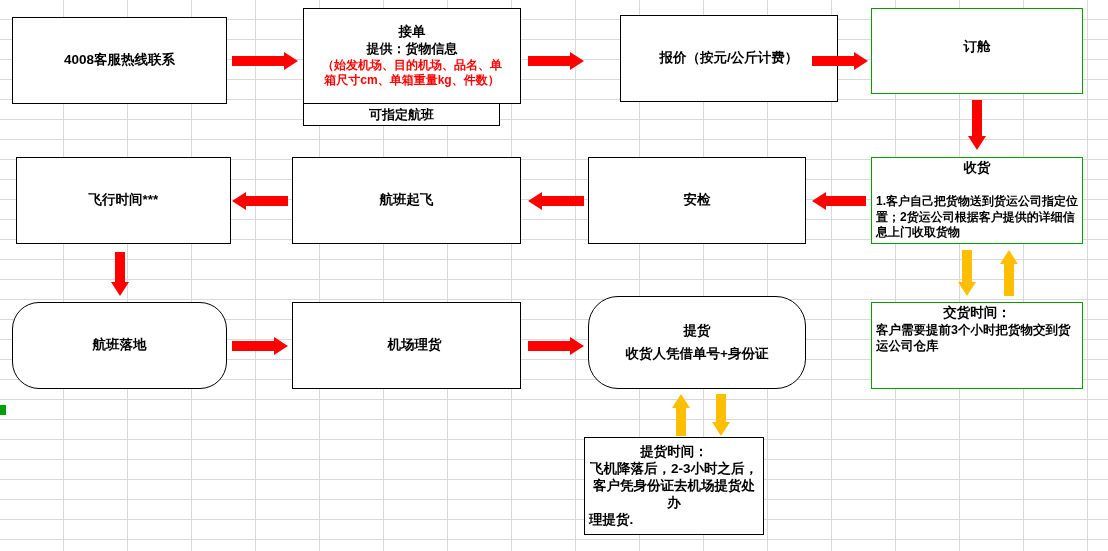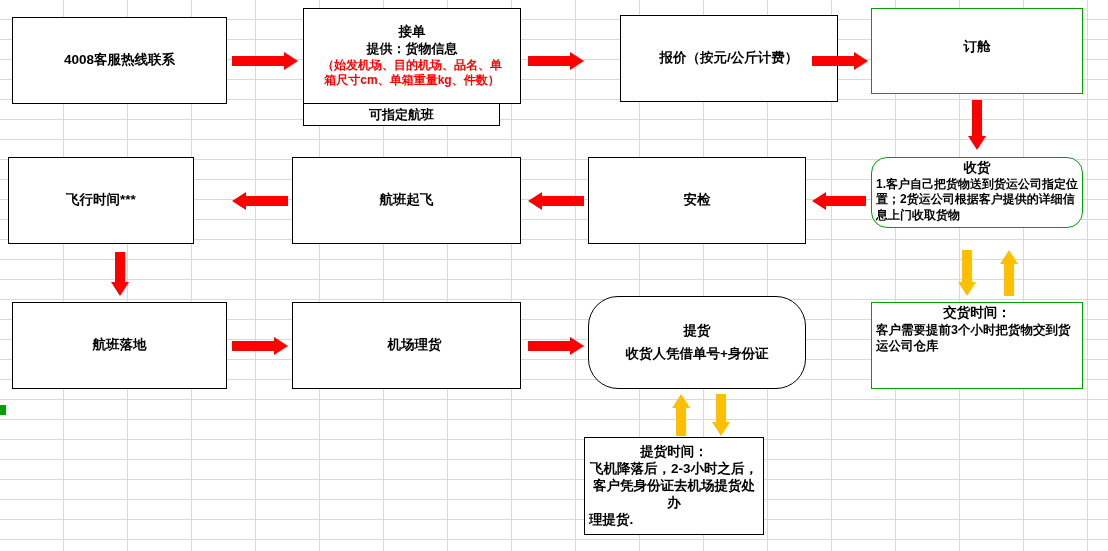--- a/index.html
+++ b/index.html
@@ -146,38 +146,38 @@
   </div>
 
   <div class="box" style="left:620px; top:15px; width:218px; height:87px;">
     <div class="ttl">报价（按元/公斤计费）</div>
   </div>
 
   <div class="box green" style="left:871px; top:8px; width:212px; height:86px; justify-content:center;">
     <div class="ttl" style="margin-bottom:8px;">订舱</div>
   </div>
 
-  <div class="box" style="left:8px; top:157px; width:186px; height:87px;justify-content:center;">
+  <div class="box" style="left:16px; top:157px; width:215px; height:87px;justify-content:center;">
     <div class="ttl">飞行时间***</div>
   </div>
 
   <div class="box" style="left:292px; top:157px; width:229px; height:87px;">
     <div class="ttl">航班起飞</div>
   </div>
 
   <div class="box" style="left:588px; top:157px; width:218px; height:87px;">
     <div class="ttl">安检</div>
   </div>
 
-  <div class="box green" style="left:871px; top:157px; width:212px; height:71px; justify-content:flex-start;border-radius:16px;">
+  <div class="box green" style="left:871px; top:157px; width:212px; height:87px; justify-content:space-between;">
     <div class="ttl">收货</div>
     <div class="lblock">1.客户自己把货物送到货运公司指定位置；2货运公司根据客户提供的详细信息上门收取货物</div>
   </div>
 
-  <div class="box" style="left:12px; top:302px; width:215px; height:87px;">
+  <div class="box" style="left:12px; top:302px; width:215px; height:87px;border-radius:27px;">
     <div class="ttl">航班落地</div>
   </div>
 
   <div class="box" style="left:292px; top:302px; width:229px; height:87px;padding-left:20px;">
     <div class="ttl">机场理货</div>
   </div>
 
   <div class="box" style="left:588px; top:296px; width:218px; height:93px;border-radius:30px;">
     <div class="ttl">提货</div>
     <div class="ttl" style="margin-top:6px;">收货人凭借单号+身份证</div>

